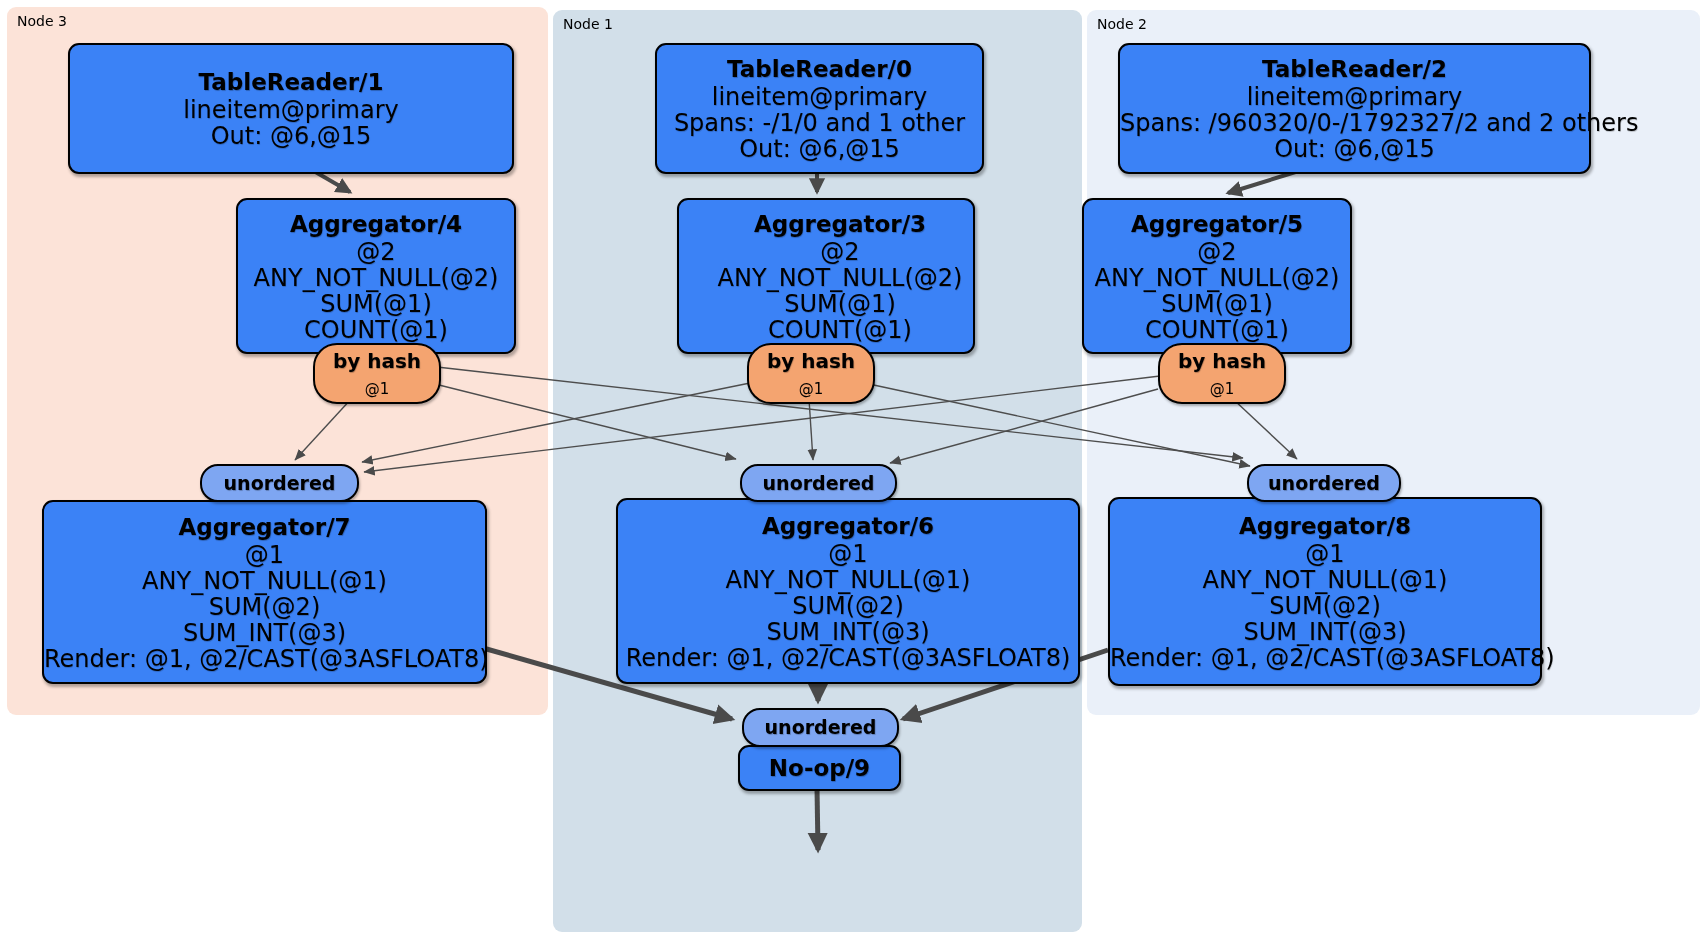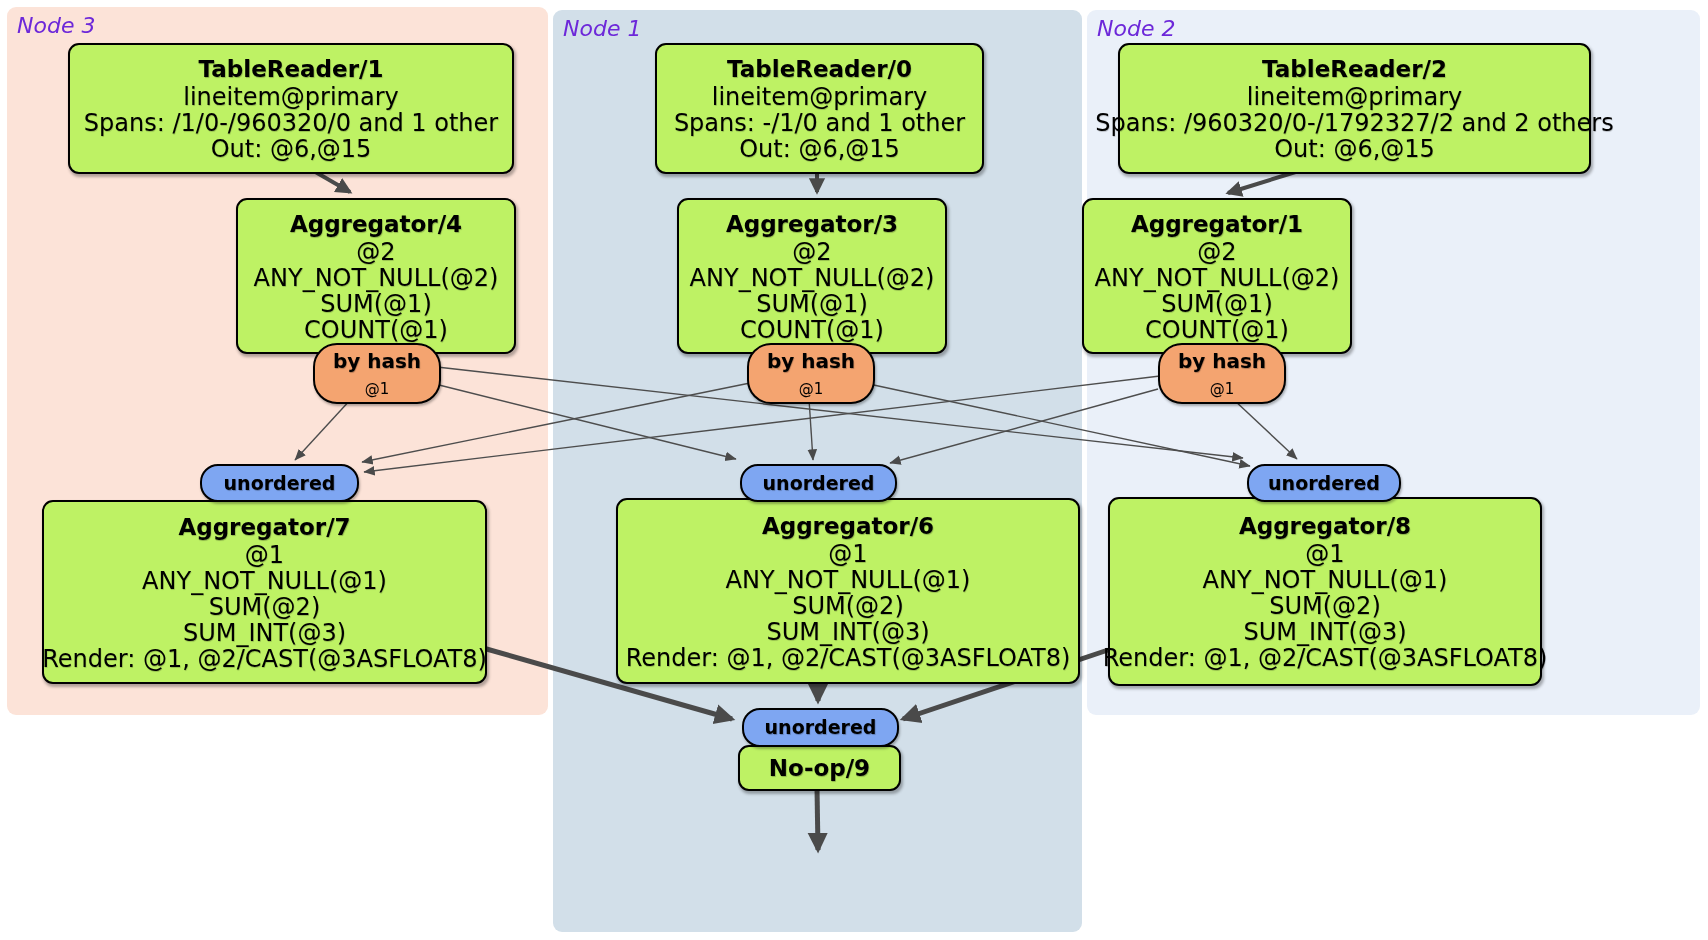--- a/index.html
+++ b/index.html
@@ -1,25 +1,25 @@
 <!DOCTYPE html>
 <html><head>
 <meta charset="utf-8">
 <style>
   html,body { margin:0; padding:0; background:#ffffff; }
   .canvas {
     position:relative; width:1708px; height:940px; overflow:hidden;
     background:#ffffff; font-family:"DejaVu Sans", sans-serif; color:#000;
   }
   .region { position:absolute; border-radius:9px; z-index:0; }
-  .region-label { position:absolute; left:10px; top:6px; font-size:22px; color:#6d28d9;font-style:italic; }
+  .region-label { position:absolute; left:10px; top:6px; font-size:14px; color:#000000; }
   .edges { position:absolute; left:0; top:0; z-index:1; }
   .box {
-    position:absolute; z-index:2; background:#bef264; border:2px solid #000;
-    border-radius:11px; display:flex; flex-direction:column; align-items:center;
+    position:absolute; z-index:2; background:#3b82f6; border:2px solid #000;
+    border-radius:11px; display:flex; flex-direction:column; 
     justify-content:center; text-align:center;
     box-shadow:1.5px 2.5px 3px rgba(0,0,0,0.30);
   }
   .box-title { font-weight:bold; font-size:23px; line-height:29px; text-shadow:0.6px 0.8px 0.8px rgba(0,0,0,0.25); white-space:nowrap; }
   .box-line  { font-size:24px; line-height:26px; text-shadow:0.5px 0.7px 0.7px rgba(0,0,0,0.2); white-space:nowrap; }
   .pill {
     position:absolute; z-index:3; border:2px solid #000; display:flex;
     flex-direction:column; align-items:center; justify-content:center;
     text-align:center; box-shadow:1px 2px 2.5px rgba(0,0,0,0.30);
   }
@@ -71,21 +71,20 @@
     <line x1="483" y1="648" x2="732" y2="719" stroke="#4a4a4a" stroke-width="5" marker-end="url(#arrow-thick)"></line>
     <line x1="818" y1="680" x2="818" y2="701" stroke="#4a4a4a" stroke-width="5" marker-end="url(#arrow-thick)"></line>
     <line x1="1108" y1="650" x2="903" y2="719" stroke="#4a4a4a" stroke-width="5" marker-end="url(#arrow-thick)"></line>
 
     <line x1="817" y1="788" x2="818" y2="850" stroke="#4a4a4a" stroke-width="5" marker-end="url(#arrow-thick)"></line>
   </svg>
 
   <div class="box" style="left:68px;top:43px;width:442px;height:127px;">
     <div class="box-title">TableReader/1</div>
     <div class="box-line">lineitem@primary</div>
-    <div class="box-line">Spans: /1/0-/960320/0 and 1 other</div>
     <div class="box-line">Out: @6,@15</div>
   </div>
   <div class="box" style="left:655px;top:43px;width:325px;height:127px;">
     <div class="box-title">TableReader/0</div>
     <div class="box-line">lineitem@primary</div>
     <div class="box-line">Spans: -/1/0 and 1 other</div>
     <div class="box-line">Out: @6,@15</div>
   </div>
   <div class="box" style="left:1118px;top:43px;width:469px;height:127px;">
     <div class="box-title">TableReader/2</div>
@@ -94,29 +93,29 @@
     <div class="box-line">Out: @6,@15</div>
   </div>
 
   <div class="box" style="left:236px;top:198px;width:276px;height:152px;">
     <div class="box-title">Aggregator/4</div>
     <div class="box-line">@2</div>
     <div class="box-line">ANY_NOT_NULL(@2)</div>
     <div class="box-line">SUM(@1)</div>
     <div class="box-line">COUNT(@1)</div>
   </div>
-  <div class="box" style="left:677px;top:198px;width:266px;height:152px;">
+  <div class="box" style="left:677px;top:198px;width:266px;height:152px;padding-left:28px;">
     <div class="box-title">Aggregator/3</div>
     <div class="box-line">@2</div>
     <div class="box-line">ANY_NOT_NULL(@2)</div>
     <div class="box-line">SUM(@1)</div>
     <div class="box-line">COUNT(@1)</div>
   </div>
   <div class="box" style="left:1082px;top:198px;width:266px;height:152px;">
-    <div class="box-title">Aggregator/1</div>
+    <div class="box-title">Aggregator/5</div>
     <div class="box-line">@2</div>
     <div class="box-line">ANY_NOT_NULL(@2)</div>
     <div class="box-line">SUM(@1)</div>
     <div class="box-line">COUNT(@1)</div>
   </div>
 
   <div class="pill byhash" style="left:313px;top:343px;width:124px;height:57px;">
     <div class="byhash-label">by hash</div>
     <div class="byhash-sub">@1</div>
   </div>

